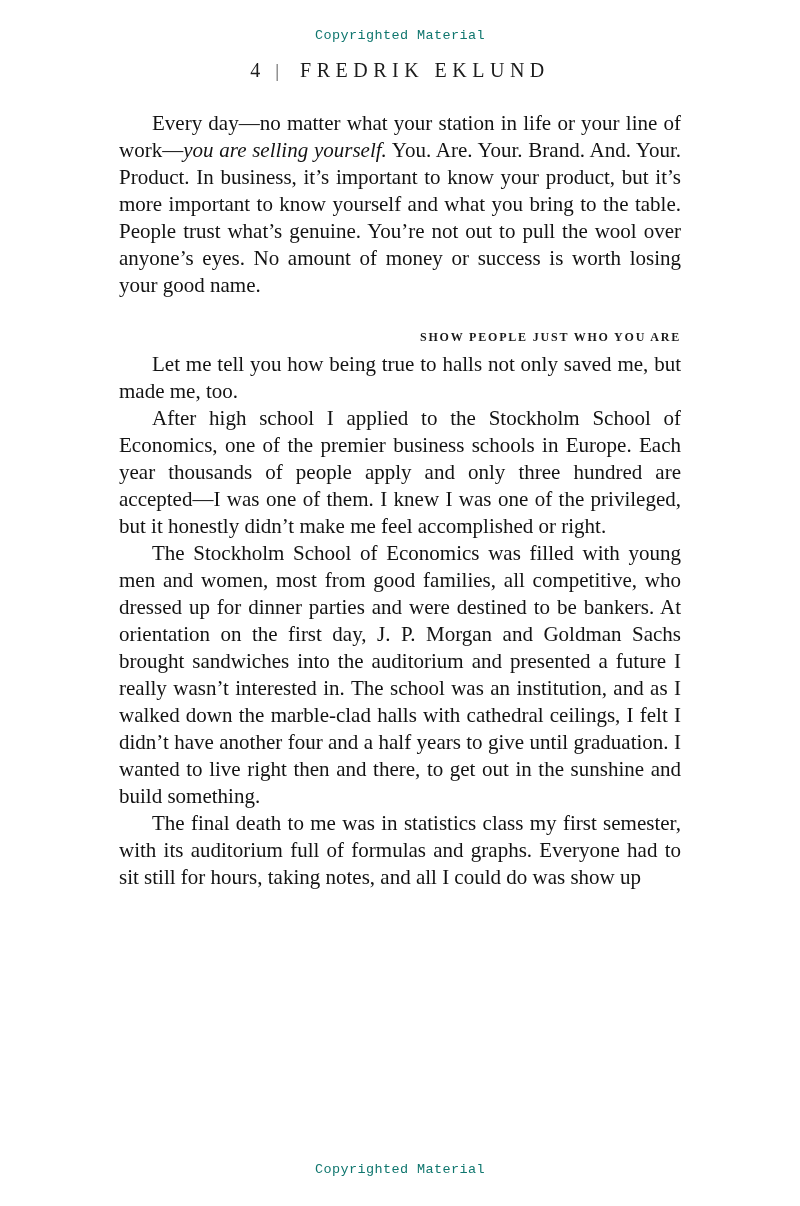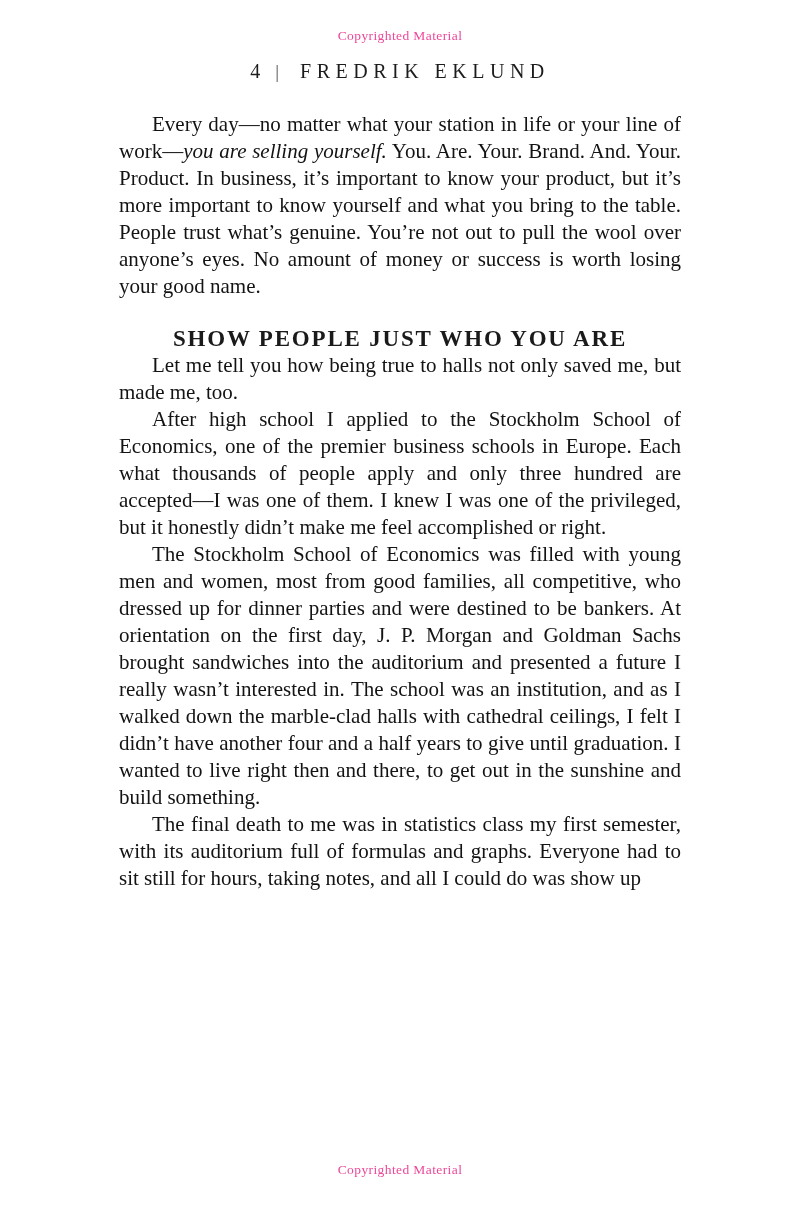--- a/index.html
+++ b/index.html
@@ -6,23 +6,23 @@
   body {
     width: 800px;
     height: 1206px;
     background: #ffffff;
     position: relative;
     overflow: hidden;
     font-family: "Liberation Serif", serif;
     color: #151515;
   }
   .notice {
-    font-family: Liberation Serif, serif;
+    font-family: Liberation Mono, monospace;
     font-size: 13.5px;
-    color: #ec4899;
+    color: #0f766e;
     text-align: center;
     letter-spacing: 0.4px;
   }
   .notice.top { padding-top: 28px; }
   .notice.bottom {
     position: absolute;
     left: 0; right: 0;
     top: 1162px;
   }
   .running-header {
@@ -53,27 +53,27 @@
     line-height: 27px;
     text-align: justify;
     color: #131313;
   }
   .para {
     margin: 0;
     text-indent: 33px;
   }
   .para em { font-style: italic; }
   .section-heading {
-    font-size: 23px;
+    font-size: 12px;
     font-weight: bold;
     letter-spacing: 1.8px;
     margin: 25px 0 0 0;
     text-indent: 0;
     color: #1a1a1a;
-    text-align: center;
+    text-align: right;
   }
 </style>
 </head>
 <body>
 
 <div class="page">
 
   <div class="notice top">Copyrighted Material</div>
 
   <div class="running-header">
@@ -83,21 +83,21 @@
   </div>
 
   <div class="content">
 
     <p class="para"><span>Every day—no matter what your station in life or your line of work—</span><em>you are selling yourself.</em><span> You. Are. Your. Brand. And. Your. Product. In business, it’s important to know your product, but it’s more important to know yourself and what you bring to the table. People trust what’s genuine. You’re not out to pull the wool over anyone’s eyes. No amount of money or success is worth losing your good name.</span></p>
 
     <h2 class="section-heading">SHOW PEOPLE JUST WHO YOU ARE</h2>
 
     <p class="para">Let me tell you how being true to halls not only saved me, but made me, too.</p>
 
-    <p class="para">After high school I applied to the Stockholm School of Economics, one of the premier business schools in Europe. Each what thousands of people apply and only three hundred are accepted—I was one of them. I knew I was one of the privileged, but it honestly didn’t make me feel accomplished or right.</p>
+    <p class="para">After high school I applied to the Stockholm School of Economics, one of the premier business schools in Europe. Each year thousands of people apply and only three hundred are accepted—I was one of them. I knew I was one of the privileged, but it honestly didn’t make me feel accomplished or right.</p>
 
     <p class="para">The Stockholm School of Economics was filled with young men and women, most from good families, all competitive, who dressed up for dinner parties and were destined to be bankers. At orientation on the first day, J. P. Morgan and Goldman Sachs brought sandwiches into the auditorium and presented a future I really wasn’t interested in. The school was an institution, and as I walked down the marble-clad halls with cathedral ceilings, I felt I didn’t have another four and a half years to give until graduation. I wanted to live right then and there, to get out in the sunshine and build something.</p>
 
     <p class="para">The final death to me was in statistics class my first semester, with its auditorium full of formulas and graphs. Everyone had to sit still for hours, taking notes, and all I could do was show up</p>
 
   </div>
 
   <div class="notice bottom">Copyrighted Material</div>
 
 </div>

